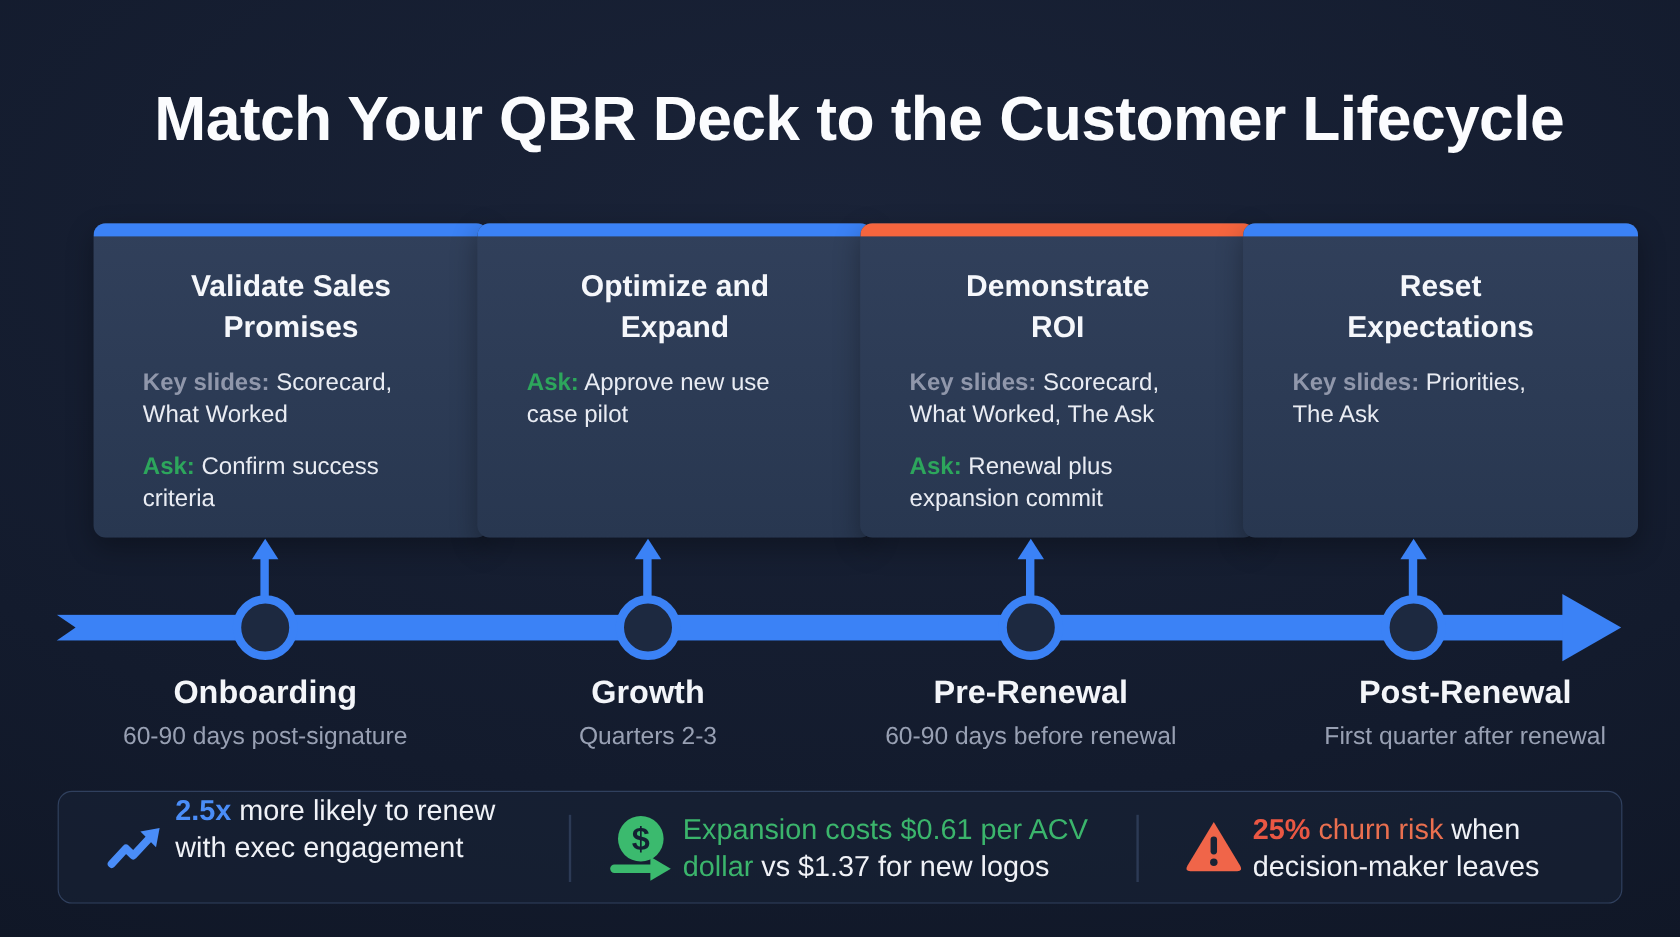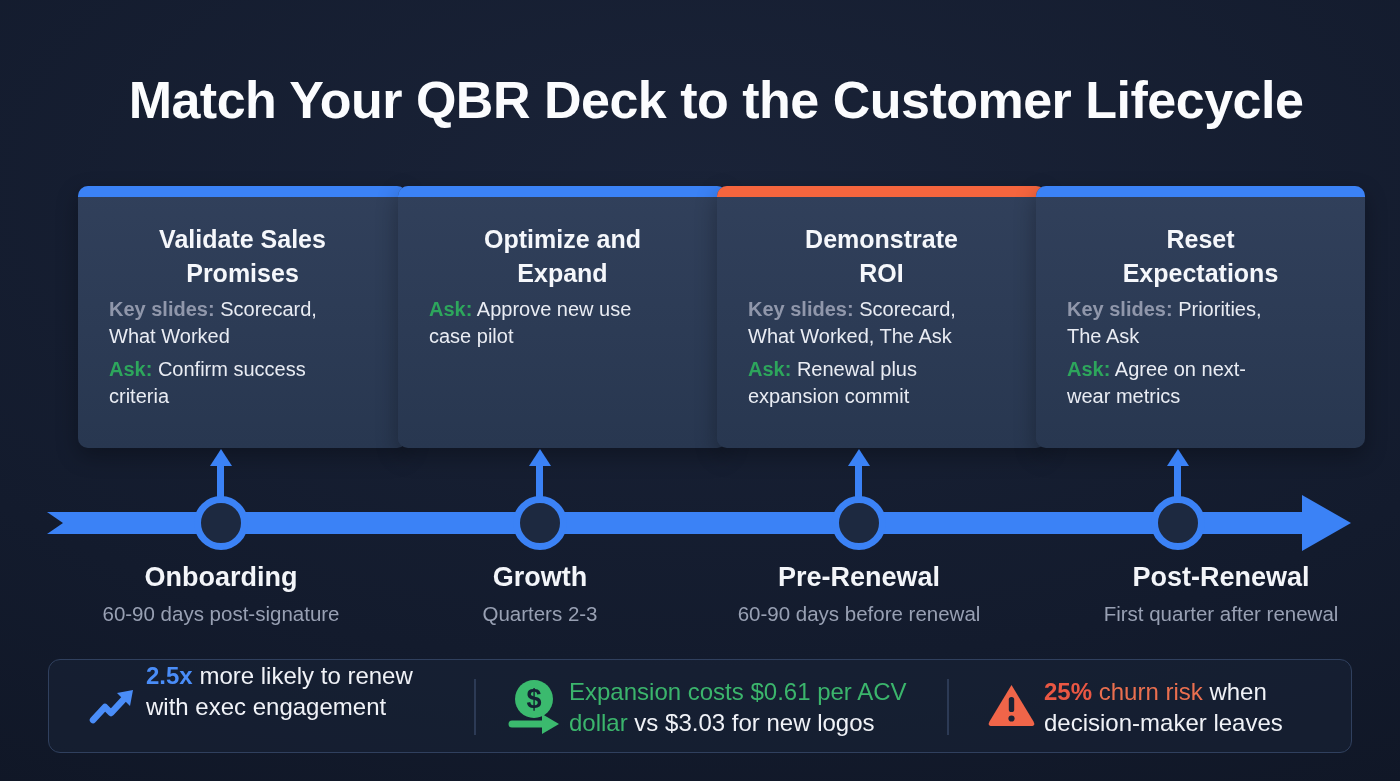--- a/index.html
+++ b/index.html
@@ -25,21 +25,21 @@
     background:linear-gradient(180deg,#31405b 0%,#283750 100%);
     box-shadow:0 8px 22px rgba(0,0,0,.3);
   }
   .card-accent{height:11px;background:#3b82f6;}
   .card--orange .card-accent{background:#f5653e;}
   .card-title{
     margin:26px auto 0;max-width:212px;text-align:center;
     font-size:25px;font-weight:bold;color:#f5f7fb;line-height:1.35;
     white-space:pre-line;
   }
-  .card p{margin:5px;padding:0 26px;font-size:20px;line-height:1.38;color:#e9ecf3;white-space:pre-line;}
+  .card p{margin:15px;padding:0 26px;font-size:20px;line-height:1.38;color:#e9ecf3;white-space:pre-line;}
   .p-keyslides{margin-top:19px;}
   .p-ask{margin-top:17px;}
   .label-gray{color:#9097ab;font-weight:bold;}
   .label-green{color:#2da65c;font-weight:bold;}
 
   
   .tl-bar{
     position:absolute;left:47px;top:512px;width:1258px;height:22px;background:#3b82f6;
     clip-path:polygon(0 0,100% 0,100% 100%,0 100%,16px 50%);
   }
@@ -111,22 +111,20 @@
     <p class="p-ask"><span class="label-green">Ask:</span><span> Renewal plus
 expansion commit</span></p>
   </div>
 
   <div class="card" style="left:1036px">
     <div class="card-accent"></div>
     <div class="card-title">Reset
 Expectations</div>
     <p class="p-keyslides"><span class="label-gray">Key slides:</span><span> Priorities,
 The Ask</span></p>
-    <p class="p-ask"><span class="label-green">Ask:</span><span> Agree on next-
-wear metrics</span></p>
   </div>
 
   <div class="tl-stem" style="left:217px"></div>
   <div class="tl-stem" style="left:536px"></div>
   <div class="tl-stem" style="left:855px"></div>
   <div class="tl-stem" style="left:1174px"></div>
   <div class="tl-uparrow" style="left:210px"></div>
   <div class="tl-uparrow" style="left:529px"></div>
   <div class="tl-uparrow" style="left:848px"></div>
   <div class="tl-uparrow" style="left:1167px"></div>
@@ -167,21 +165,21 @@
     <div class="stat-text" style="left:97px;top:0;width:330px"><span class="hl-blue">2.5x</span><span> more likely to renew
 with exec engagement</span></div>
 
     <svg class="stat-icon" style="left:457px;top:18px" width="54" height="58" viewBox="0 0 54 58">
       <circle cx="28" cy="21" r="19" fill="#3bba6e"></circle>
       <text x="28" y="30" text-anchor="middle" font-size="27" font-weight="bold" fill="#142033" font-family="Liberation Sans, sans-serif">$</text>
       <path d="M6 46 L38 46" stroke="#3bba6e" stroke-width="7" stroke-linecap="round"></path>
       <path d="M36 36 L53 46 L36 56 Z" fill="#3bba6e"></path>
     </svg>
     <div class="stat-text" style="left:520px;top:16px;width:395px"><span class="hl-green">Expansion costs $0.61 per ACV
-dollar</span><span> vs $3.03 for new logos</span></div>
+dollar</span><span> vs $1.37 for new logos</span></div>
 
     <svg class="stat-icon" style="left:938px;top:23px" width="49" height="45" viewBox="0 0 49 45">
       <path d="M24.5 2 L46.5 38.5 Q49 43 44 43 L5 43 Q0 43 2.5 38.5 Z" fill="#f06549"></path>
       <rect x="21.8" y="14" width="5.4" height="15" rx="2.6" fill="#1a2335"></rect>
       <circle cx="24.5" cy="35.5" r="3.1" fill="#1a2335"></circle>
     </svg>
     <div class="stat-text" style="left:995px;top:16px;width:290px"><span class="hl-red">25%</span><span class="hl-orange"> churn risk</span><span> when
 decision-maker leaves</span></div>
   </div>
 

